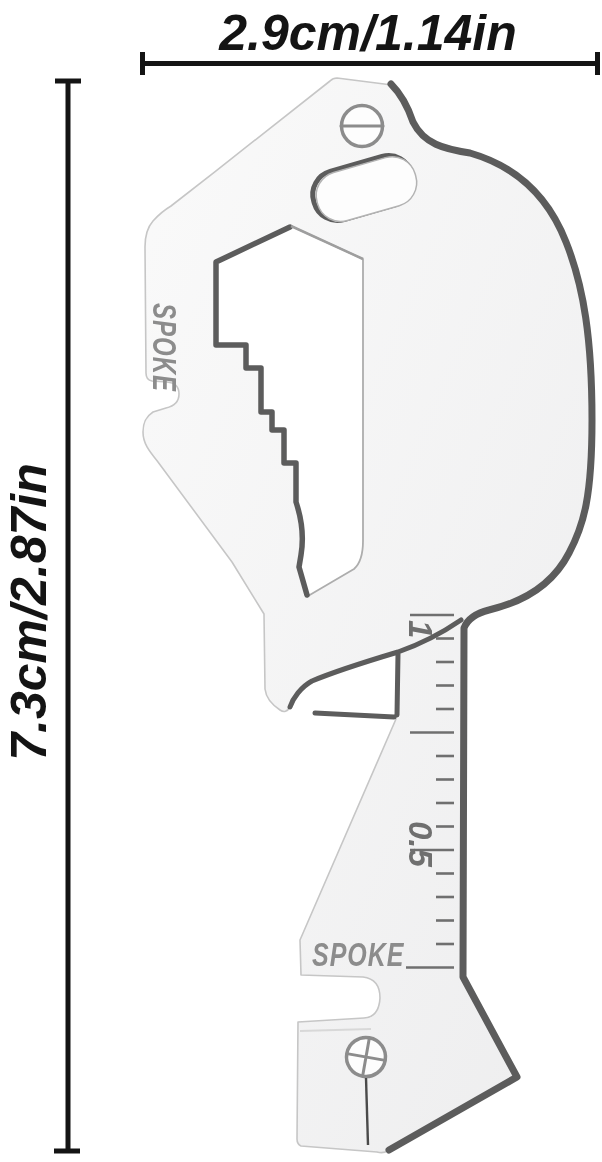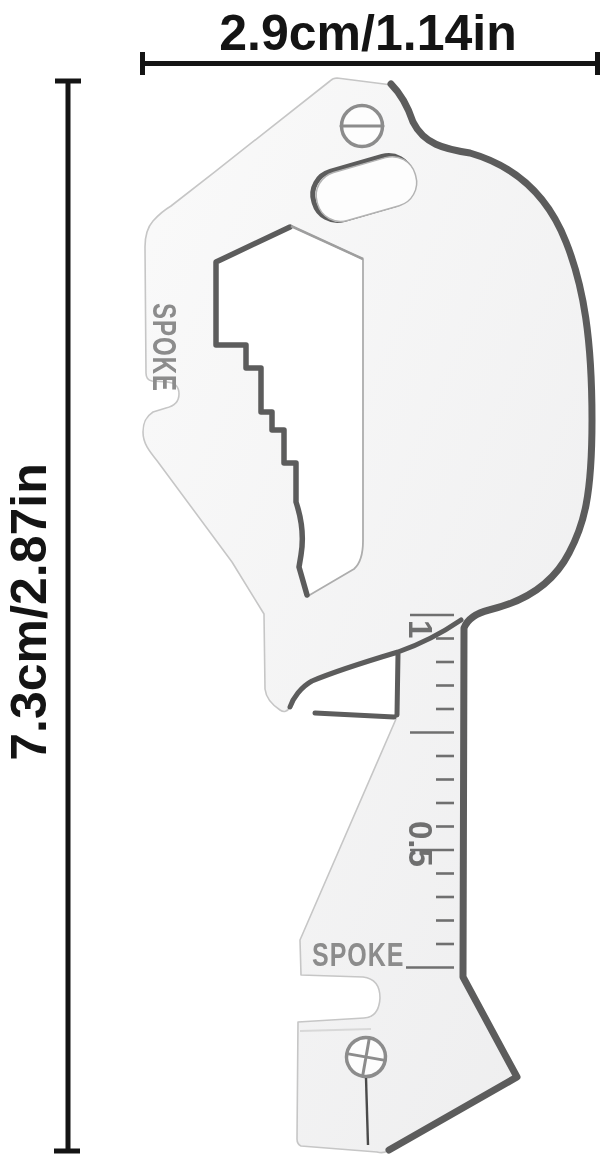--- a/index.html
+++ b/index.html
@@ -1,20 +1,20 @@
 <!DOCTYPE html>
 <html style="--body: #f5f5f6; --edge-dark: #5c5c5c; --edge-light: #c6c6c6; --engraving: #8c8c8c; --tick: #6f6f6f; --dimension: #141414; --background: #ffffff;"><head>
 <meta charset="utf-8">
 <style>
   :root{
     --body:#f5f5f6; --edge-dark:#5c5c5c; --edge-light:#c6c6c6;
     --engraving:#8c8c8c; --tick:#6f6f6f; --dimension:#141414; --background:#ffffff;
   }
   html,body{margin:0;padding:0;background:#fff;}
-  .stage{position:relative;width:602px;height:1162px;background:var(--background);overflow:hidden;}
+  .stage{position:relative;width:602px;height:1162px;background:var(--background);overflow:hidden;font-style:italic;}
   svg{display:block;}
   svg text{font-family:"Liberation Sans",sans-serif;font-weight:bold;}
   .dim-text{fill:var(--dimension);font-size:50px;}
   .dim-line{stroke:var(--dimension);stroke-width:5;fill:none;stroke-linecap:butt;}
   .body-fill{fill:url(#bodyGrad);stroke:var(--edge-light);stroke-width:1.6;stroke-linejoin:round;}
   .dark{fill:none;stroke:var(--edge-dark);stroke-linecap:round;stroke-linejoin:round;}
   .w7{stroke-width:7;} .w5{stroke-width:5;} .w55{stroke-width:5.5;}
   .cutout{fill:#ffffff;stroke:#adadad;stroke-width:1.8;stroke-linejoin:round;}
   .medium-line{fill:none;stroke:#9e9e9e;stroke-width:2.5;}
   .hole-face{fill:#fdfdfd;stroke:#b3b3b3;stroke-width:1.5;}

